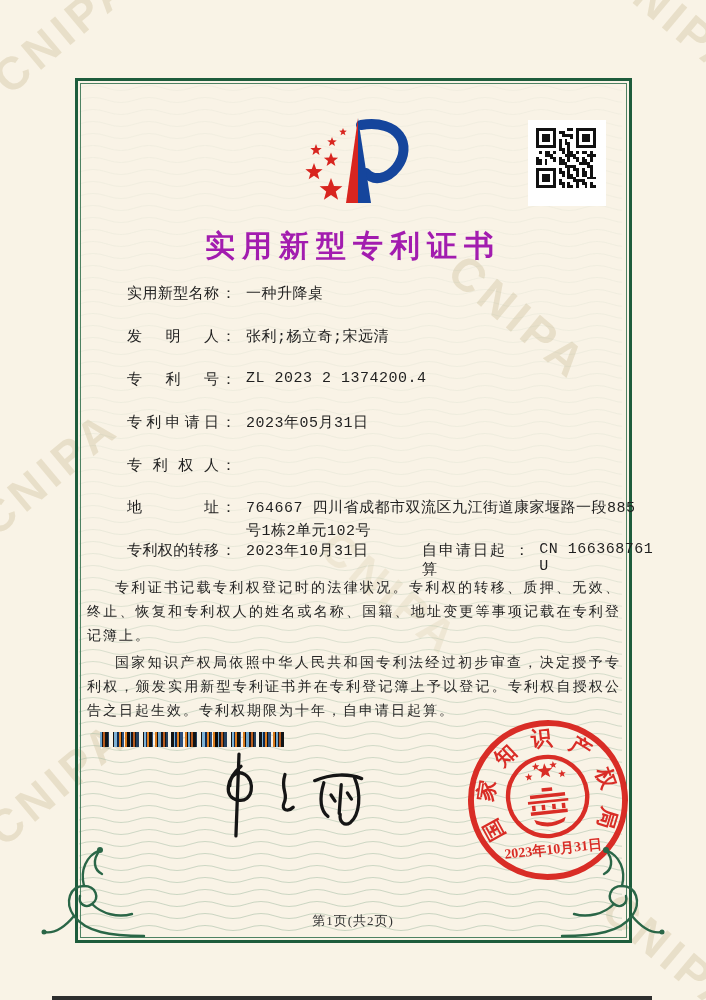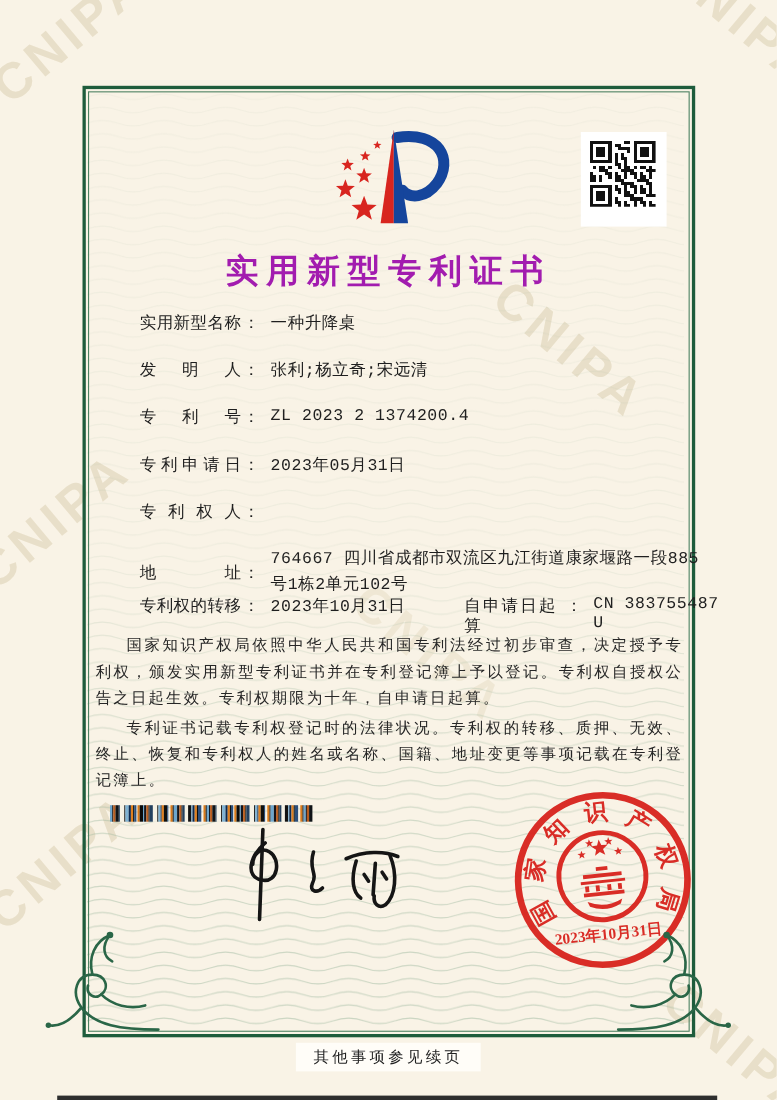--- a/index.html
+++ b/index.html
@@ -269,39 +269,39 @@
   </div>
   <div class="frow" style="top:413px;">
     <span class="flabel">专利申请日</span>
       <span class="fcolon">：</span>
     <span class="fvalue">2023年05月31日</span>
   </div>
   <div class="frow" style="top:456px;">
     <span class="flabel">专利权人</span>
       <span class="fcolon">：</span>
   </div>
-  <div class="frow addr" style="top:498px;align-items:center;">
+  <div class="frow addr" style="top:498px;">
     <span class="flabel">地址</span>
       <span class="fcolon">：</span>
     <span class="fvalue">764667 四川省成都市双流区九江街道康家堰路一段885号1栋2单元102号</span>
   </div>
   <div class="frow" style="top:541px;width:530px;">
     <span class="flabel">专利权的转移</span>
       <span class="fcolon">：</span>
     <span class="fvalue">2023年10月31日</span>
     <span class="grant2">
       <span class="flabel2">自申请日起算</span>
         <span class="fcolon">：</span>
-      <span class="fvalue">CN 383755487 U</span>
+      <span class="fvalue">CN 166368761 U</span>
     </span>
   </div>
 
   <div class="paras">
+    <p>专利证书记载专利权登记时的法律状况。专利权的转移、质押、无效、终止、恢复和专利权人的姓名或名称、国籍、地址变更等事项记载在专利登记簿上。</p>
     <p>国家知识产权局依照中华人民共和国专利法经过初步审查，决定授予专利权，颁发实用新型专利证书并在专利登记簿上予以登记。专利权自授权公告之日起生效。专利权期限为十年，自申请日起算。</p>
-    <p>专利证书记载专利权登记时的法律状况。专利权的转移、质押、无效、终止、恢复和专利权人的姓名或名称、国籍、地址变更等事项记载在专利登记簿上。</p>
   </div>
 
   <div class="barcode" id="barcode">
       <span style="width: 2px; background: rgb(110, 166, 204);"></span>
       <span style="width: 1px; background: rgb(21, 21, 26);"></span>
       <span style="width: 2px; background: rgb(184, 92, 30);"></span>
       <span style="width: 3px; background: rgb(16, 20, 24);"></span>
       <span style="width: 1px; background: rgb(35, 64, 95);"></span>
       <span style="width: 2px; background: rgb(246, 242, 230);"></span>
       <span style="width: 2px; background: rgb(246, 242, 230);"></span>
@@ -466,16 +466,16 @@
       <path d="M104,96 C70,96 46,92 34,76 C24,62 30,46 44,46 C56,46 60,58 52,64 C46,69 38,64 40,56"></path>
       <path d="M34,76 C24,88 14,94 4,92"></path>
       <path d="M44,46 C40,30 46,16 60,10"></path>
       <path d="M52,64 C62,74 78,78 92,74"></path>
       <path d="M60,10 C52,20 54,30 62,34"></path>
     </g>
     <circle cx="60" cy="10" r="3" fill="#2a6647"></circle>
     <circle cx="4" cy="92" r="2.5" fill="#2a6647"></circle>
   </svg>
 
-  <div class="note">其他事项参见续页</div>
+  <div class="page-info">第1页(共2页)</div>
   <div class="bottom-rule"></div>
 
 </div>
 
 </body></html>

